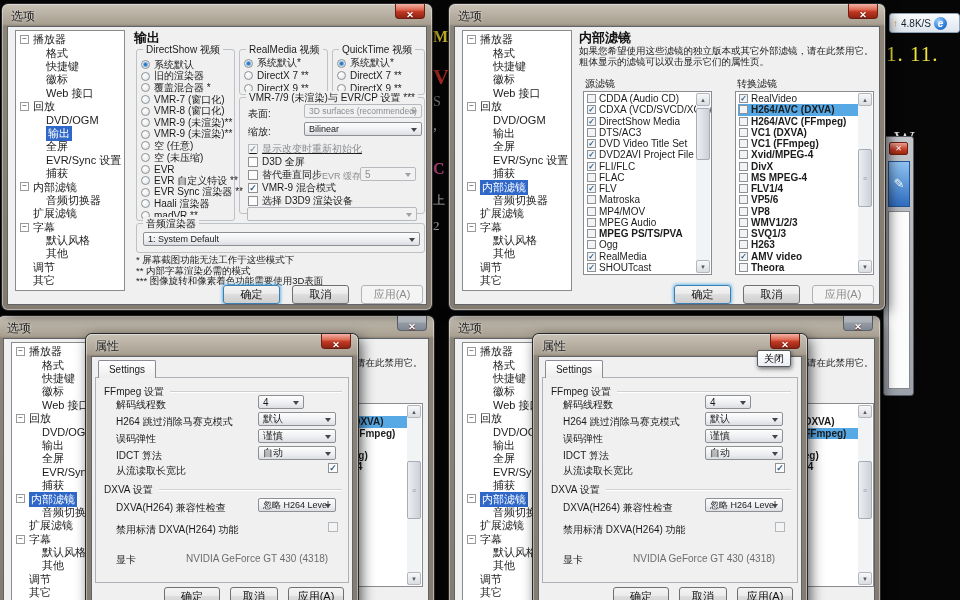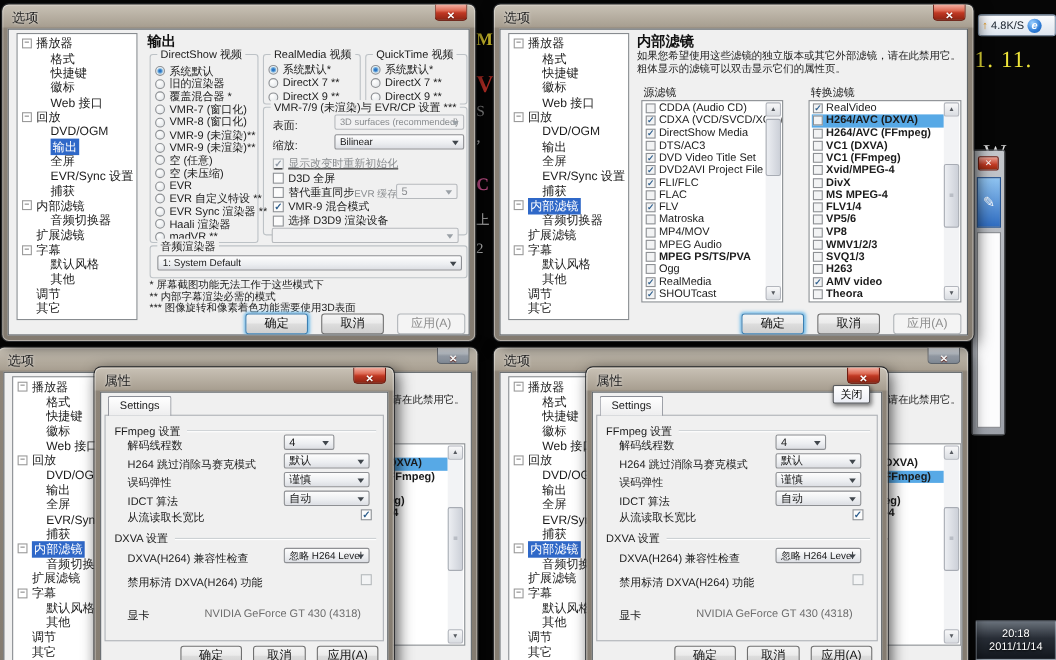--- a/index.html
+++ b/index.html
@@ -145,24 +145,20 @@
     <span>4.8K/S</span>
     <span class="ie">e</span>
   </div>
   <div class="abs ddate">1. 11.</div>
   <div class="abs dW">W</div>
   <div class="abs edgewin">
     <div class="ew-close"><span>✕</span></div>
     <div class="ew-icon">✎</div>
     <div class="ew-body"></div>
   </div>
-  <div class="abs clock">
-    <span>20:18</span>
-    <span>2011/11/14</span>
-  </div>
 
   <div class="win" style="left:-2px;top:316px;width:436px;height:306px;z-index:1;">
     <div class="titlebar">
         <span class="wtitle">选项</span>
       </div>
     <div class="close inactive"><span class="x">✕</span></div>
     <div class="client">
       <div class="tree">
           <div class="titem node">
             <span class="twisty">−</span>

